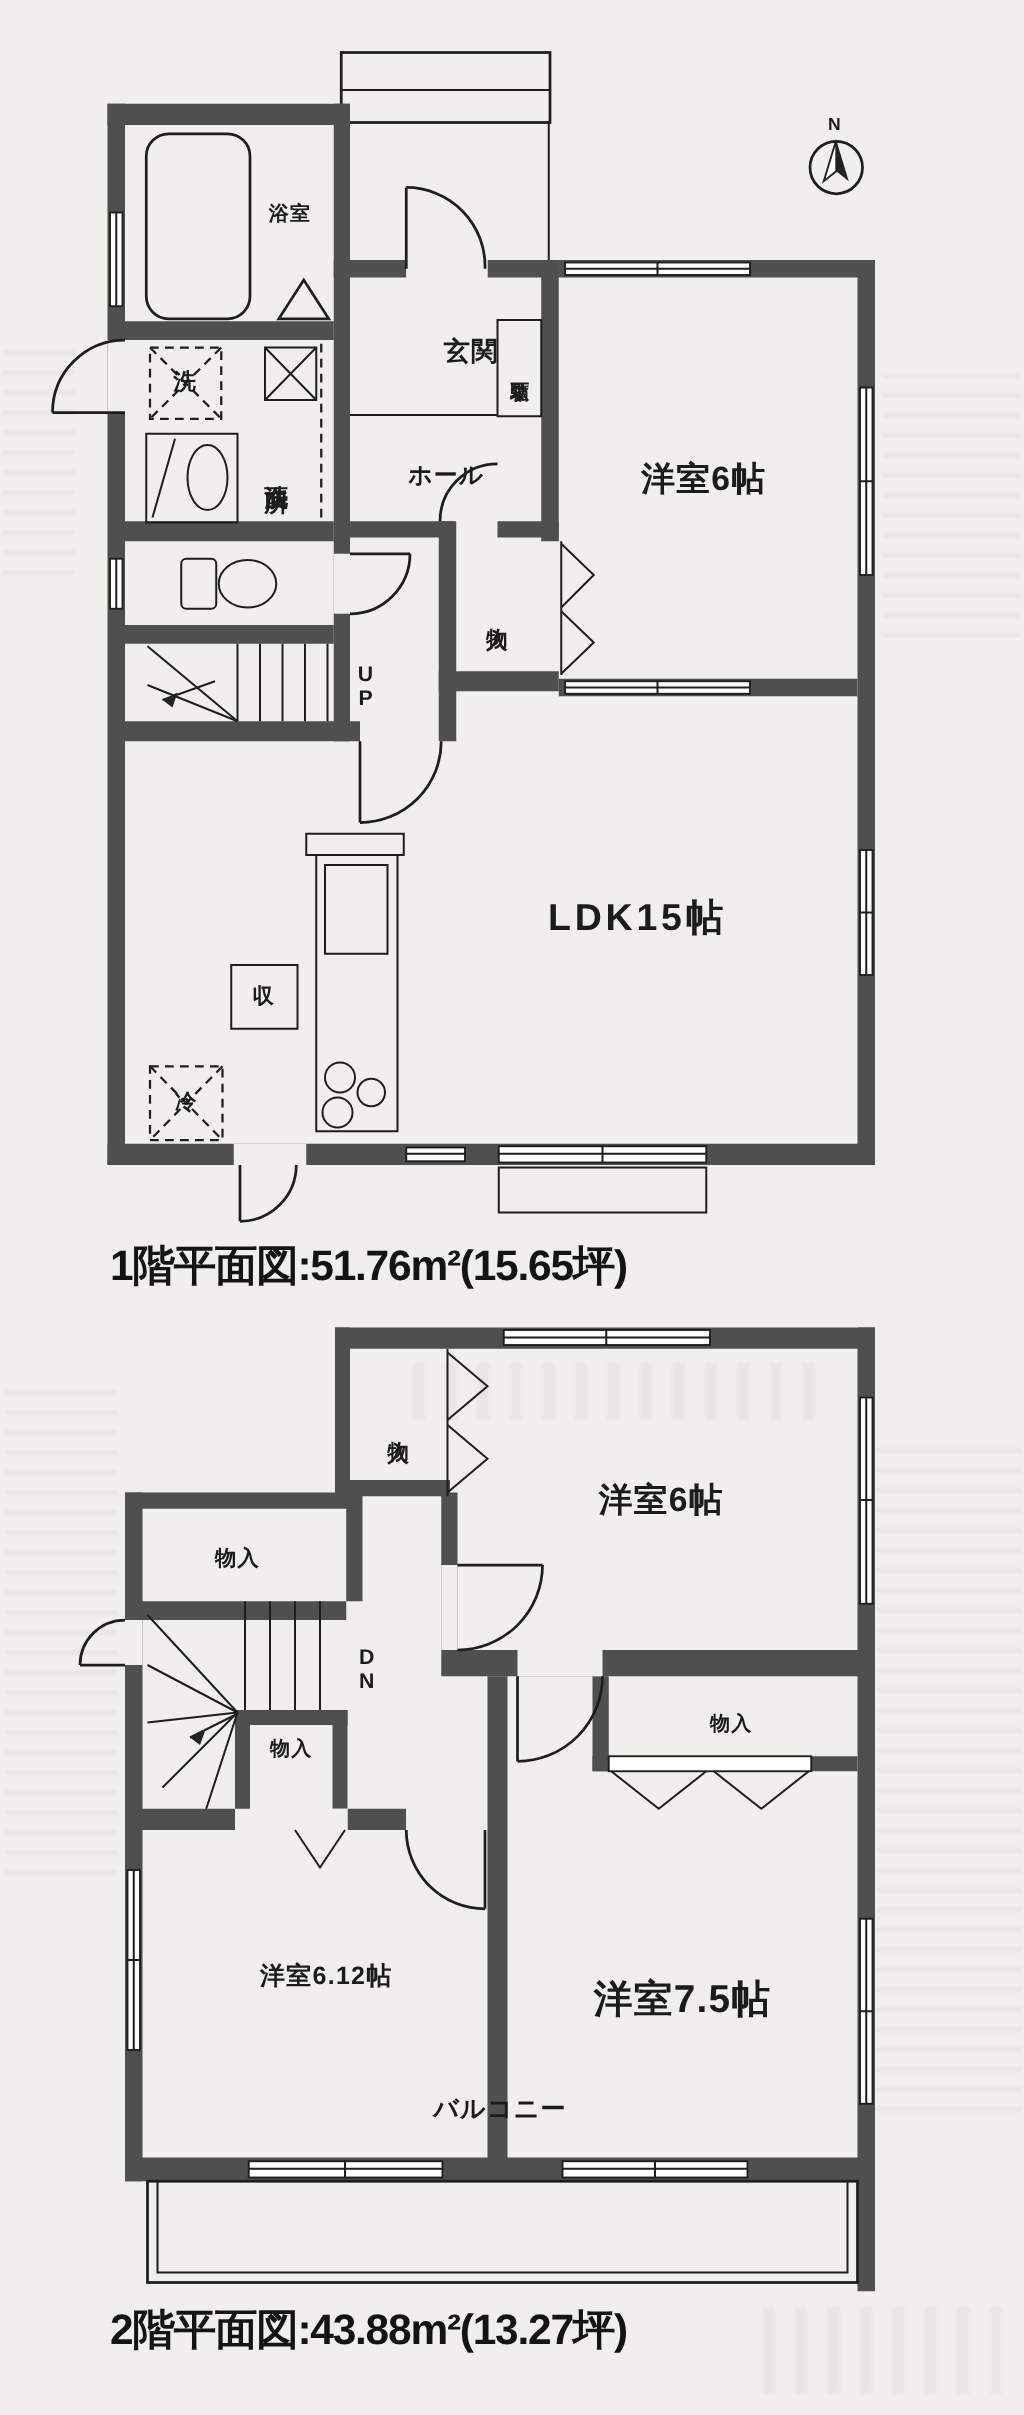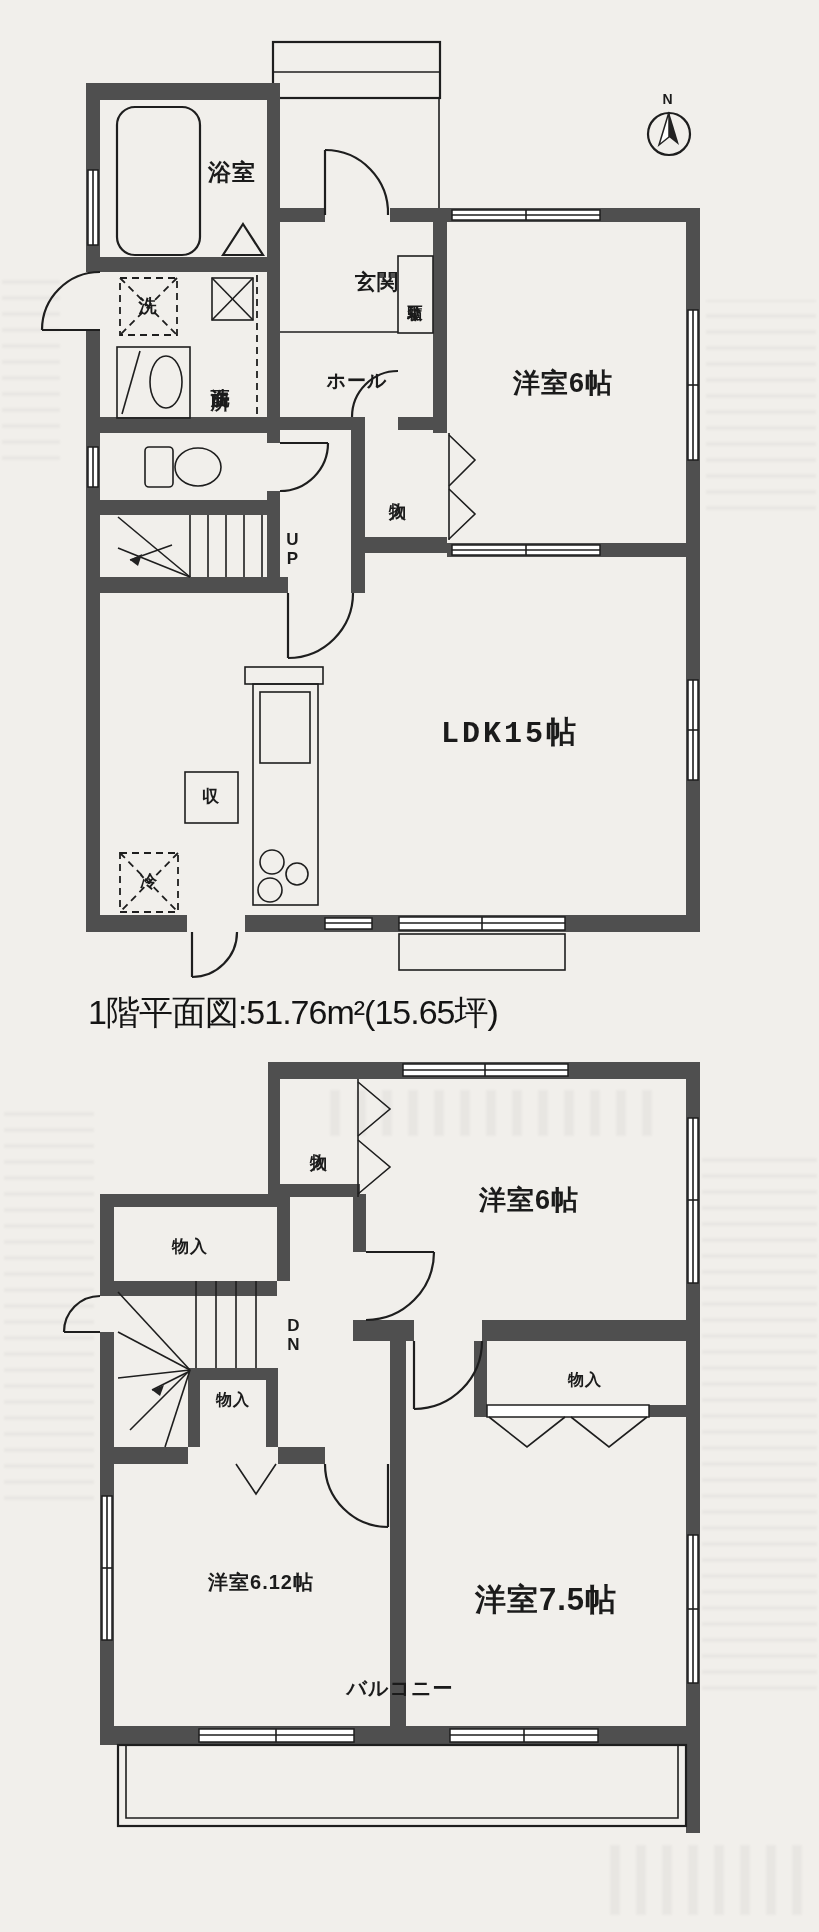--- a/index.html
+++ b/index.html
@@ -23,21 +23,21 @@
   
   .lbl{
     position:absolute;color:#1b1b1b;font-weight:600;
     transform:translate(-50%,-50%);white-space:nowrap;line-height:1.05;
     letter-spacing:1px;
   }
   .vert{
     writing-mode:vertical-rl;text-orientation:upright;letter-spacing:2px;
   }
   .caption{
-    position:absolute;color:#141414;font-weight:400;font-size:34px;
+    position:absolute;color:#141414;font-weight:700;font-size:34px;
     white-space:nowrap;letter-spacing:-1px;transform:none;
   }
   
   .ghost{
     position:absolute;opacity:0.06;filter:blur(1.2px);pointer-events:none;
     background:repeating-linear-gradient(0deg,#6a6a6a 0 4px,transparent 4px 16px);
   }
   .ghost.h{background:repeating-linear-gradient(90deg,#6a6a6a 0 10px,transparent 10px 26px);}
 </style>
 </head>
@@ -337,38 +337,39 @@
         <path class="dark" d="M152,1390 L164,1385 L160,1396 Z"></path>
       </g>
 
       <g>
         <rect class="ln" x="118" y="1745" width="568" height="81"></rect>
         <polyline class="thin" points="126,1745 126,1818 678,1818 678,1745"></polyline>
       </g>
     </g>
   </svg>
 
-  <div class="lbl" style="left:232px;top:172px;font-size:23px;">浴室</div>
+  <div class="lbl" style="left:232px;top:172px;font-size:16px;">浴室</div>
   <div class="lbl" style="left:148px;top:306px;font-size:18px;">洗</div>
   <div class="lbl vert" style="left:220px;top:375px;font-size:19px;">洗面所</div>
   <div class="lbl" style="left:341px;top:282px;font-size:21px;margin-left:36px;">玄関</div>
   <div class="lbl vert" style="left:415px;top:294px;font-size:15px;letter-spacing:0;">下駄箱</div>
   <div class="lbl" style="left:357px;top:381px;font-size:19px;">ホール</div>
   <div class="lbl" style="left:563px;top:383px;font-size:27px;">洋室6帖</div>
   <div class="lbl vert" style="left:397px;top:489px;font-size:17px;letter-spacing:0;">物入</div>
   <div class="lbl vert" style="left:292px;top:549px;font-size:17px;letter-spacing:0;font-weight:700;">UP</div>
-  <div class="lbl" style="left:510px;top:735px;font-size:30px;letter-spacing:3px;font-family:Liberation Mono, monospace;">LDK15帖</div>
+  <div class="lbl" style="left:510px;top:735px;font-size:30px;letter-spacing:3px;">LDK15帖</div>
   <div class="lbl" style="left:211px;top:797px;font-size:17px;">収</div>
   <div class="lbl" style="left:149px;top:882px;font-size:17px;">冷</div>
   <div class="lbl" style="left:668px;top:99px;font-size:14px;font-weight:700;">N</div>
   <div class="caption" style="left:88px;top:990px;">1階平面図:51.76m²(15.65坪)</div>
 
   <div class="lbl vert" style="left:318px;top:1140px;font-size:17px;letter-spacing:0;">物入</div>
   <div class="lbl" style="left:529px;top:1200px;font-size:27px;">洋室6帖</div>
   <div class="lbl" style="left:190px;top:1247px;font-size:17px;">物入</div>
   <div class="lbl vert" style="left:293px;top:1335px;font-size:17px;letter-spacing:0;font-weight:700;">DN</div>
   <div class="lbl" style="left:233px;top:1400px;font-size:16px;">物入</div>
   <div class="lbl" style="left:585px;top:1380px;font-size:16px;">物入</div>
   <div class="lbl" style="left:261px;top:1582px;font-size:20px;">洋室6.12帖</div>
   <div class="lbl" style="left:546px;top:1600px;font-size:31px;">洋室7.5帖</div>
   <div class="lbl" style="left:400px;top:1688px;font-size:20px;">バルコニー</div>
+  <div class="caption" style="left:88px;top:1841px;">2階平面図:43.88m²(13.27坪)</div>
 
 </div>
 
 </body></html>

